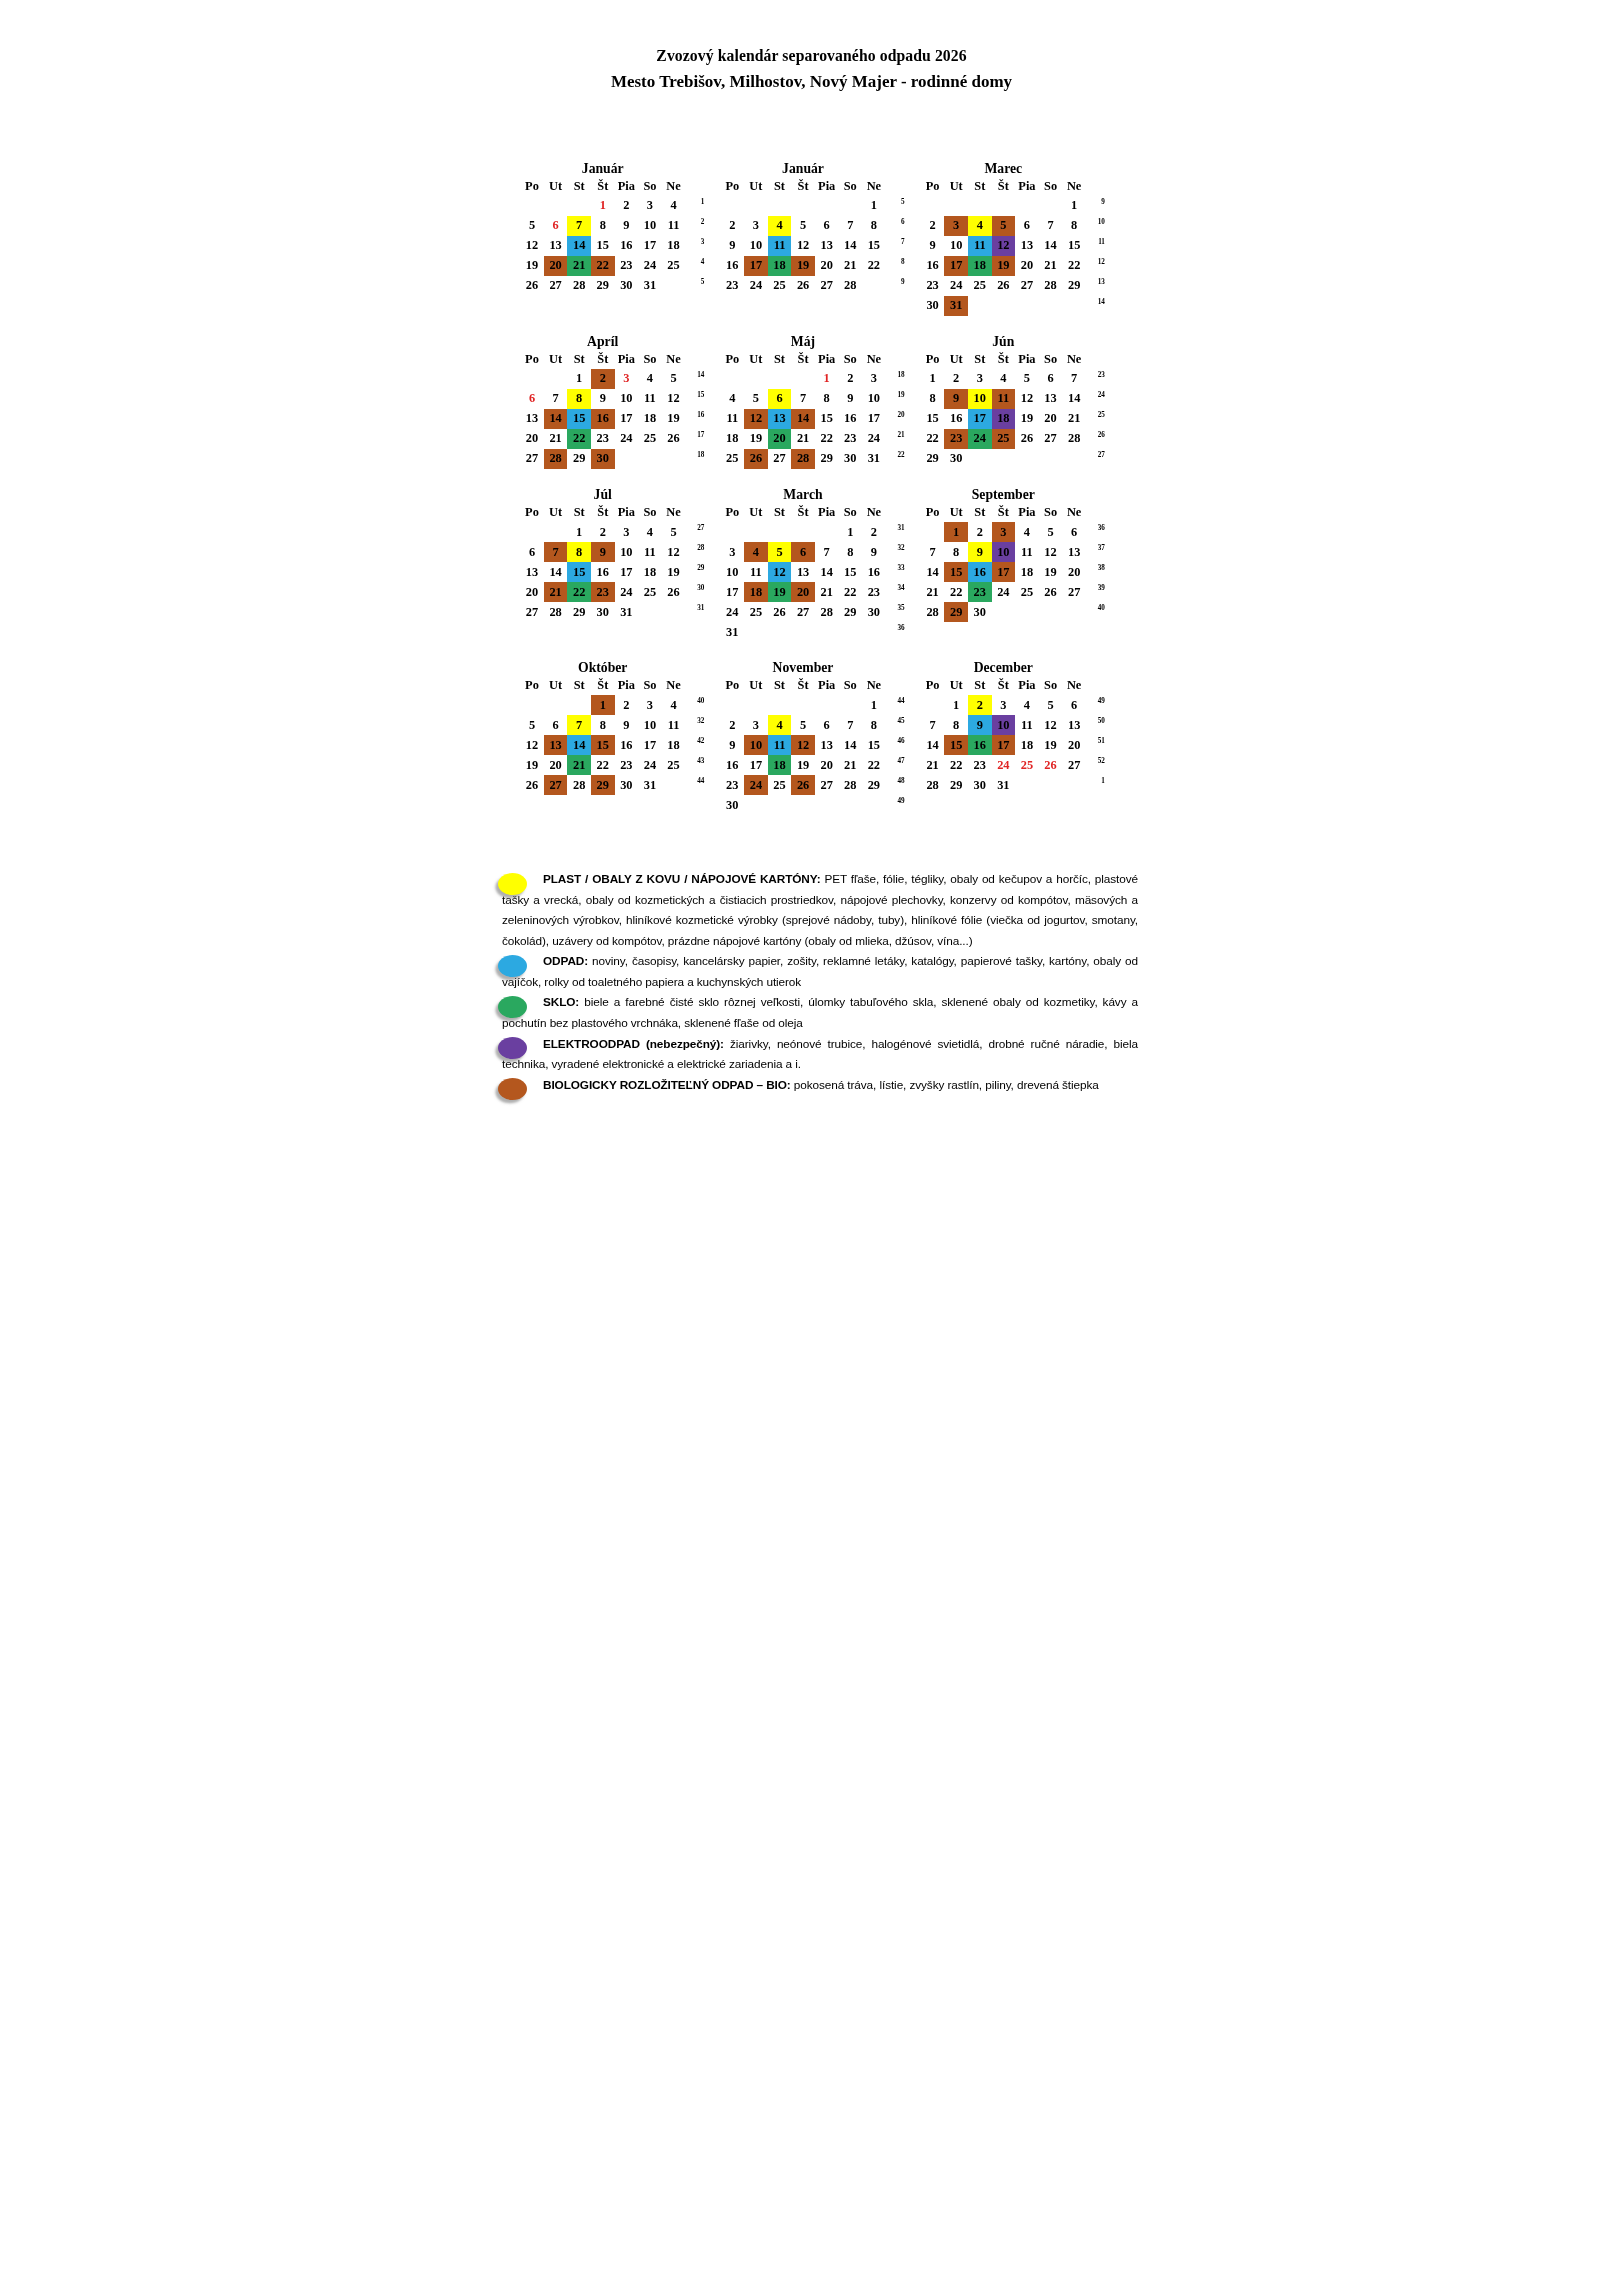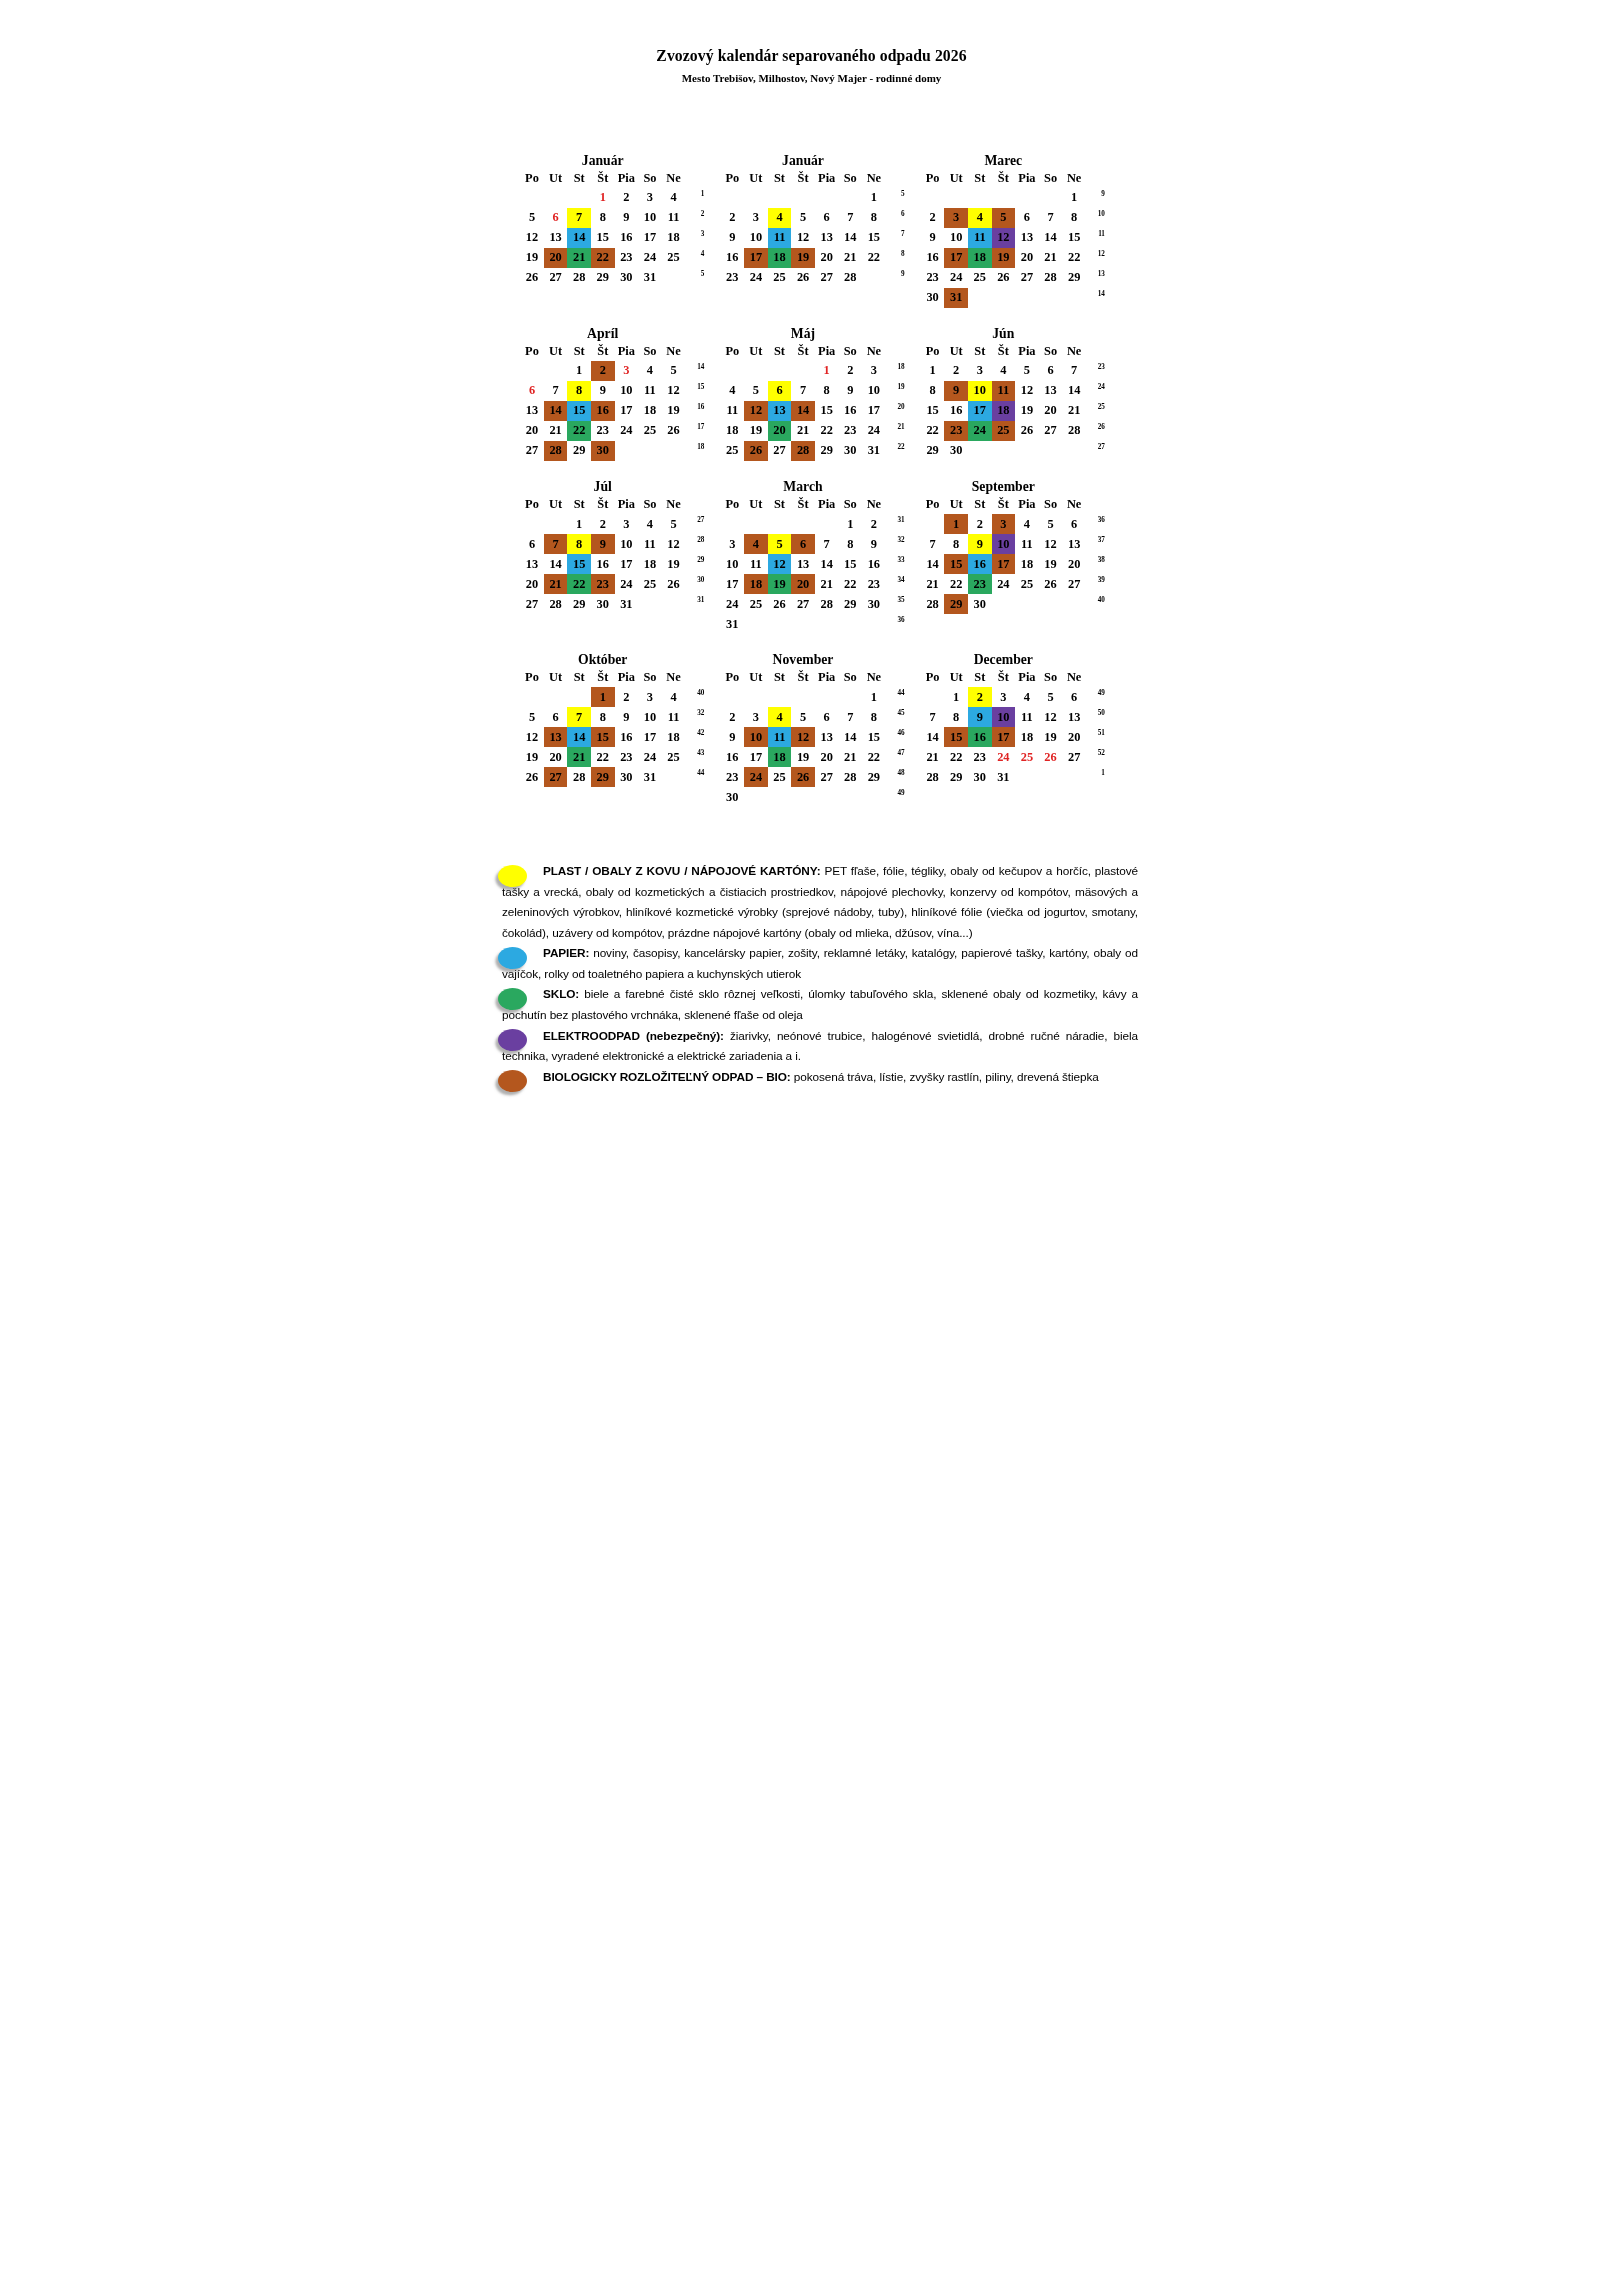--- a/index.html
+++ b/index.html
@@ -3,21 +3,21 @@
 <meta charset="utf-8">
 <style>
   html,body{margin:0;padding:0;background:#ffffff;}
   .page{
     width:811px; min-height:1147px; margin:0 auto; background:#fff;
     font-family:"Liberation Serif", serif; color:#000;
     padding-top:47px; padding-bottom:33px; box-sizing:border-box;
   }
   header{text-align:center;}
   h1{font-size:15.7px; font-weight:bold; margin:0 0 6.5px 0; letter-spacing:0.1px;}
-  h2{font-size:11px; font-weight:bold; margin:0;}
+  h2{font-size:17px; font-weight:bold; margin:0;}
   .calendar-grid{
     margin:69px auto 0 auto;
     display:grid; grid-template-columns:repeat(3, 182px);
     gap:18.3px 18.3px; justify-content:center; align-items:start;
   }
   .month-title{
     text-align:center; font-weight:bold; font-size:13.7px;
     margin:0 17px 2px 0;
   }
   table.cal{border-collapse:collapse; table-layout:fixed; width:182px;}
@@ -911,19 +911,19 @@
               <td class="day"></td>
               <td class="wk">1</td>
             </tr>
           </tbody>
         </table>
       </div>
     </div>
 
   <div class="legend" id="legend">
       <div class="legend-item"><span class="dot" style="background: rgb(255, 255, 0);"></span><span class="legend-label">PLAST / OBALY Z KOVU / NÁPOJOVÉ KARTÓNY:</span><span class="legend-text"> PET fľaše, fólie, tégliky, obaly od kečupov a horčíc, plastové tašky a vrecká, obaly od kozmetických a čistiacich prostriedkov, nápojové plechovky, konzervy od kompótov, mäsových a zeleninových výrobkov, hliníkové kozmetické výrobky (sprejové nádoby, tuby), hliníkové fólie (viečka od jogurtov, smotany, čokolád), uzávery od kompótov, prázdne nápojové kartóny (obaly od mlieka, džúsov, vína...)</span></div>
-      <div class="legend-item"><span class="dot" style="background: rgb(44, 169, 225);"></span><span class="legend-label">PAPIER:</span><span class="legend-text"> noviny, časopisy, kancelársky papier, zošity, reklamné letáky, katalógy, papierové tašky, kartóny, obaly od vajíčok, rolky od toaletného papiera a kuchynských utierok</span></div>
+      <div class="legend-item"><span class="dot" style="background: rgb(44, 169, 225);"></span><span class="legend-label">ODPAD:</span><span class="legend-text"> noviny, časopisy, kancelársky papier, zošity, reklamné letáky, katalógy, papierové tašky, kartóny, obaly od vajíčok, rolky od toaletného papiera a kuchynských utierok</span></div>
       <div class="legend-item"><span class="dot" style="background: rgb(42, 168, 95);"></span><span class="legend-label">SKLO:</span><span class="legend-text"> biele a farebné čisté sklo rôznej veľkosti, úlomky tabuľového skla, sklenené obaly od kozmetiky, kávy a pochutín bez plastového vrchnáka, sklenené fľaše od oleja</span></div>
       <div class="legend-item"><span class="dot" style="background: rgb(106, 63, 160);"></span><span class="legend-label">ELEKTROODPAD (nebezpečný):</span><span class="legend-text"> žiarivky, neónové trubice, halogénové svietidlá, drobné ručné náradie, biela technika, vyradené elektronické a elektrické zariadenia a i.</span></div>
       <div class="legend-item"><span class="dot" style="background: rgb(180, 87, 30);"></span><span class="legend-label">BIOLOGICKY ROZLOŽITEĽNÝ ODPAD – BIO:</span><span class="legend-text"> pokosená tráva, lístie, zvyšky rastlín, piliny, drevená štiepka</span></div>
     </div>
 </div>
 
 
 </body></html>

